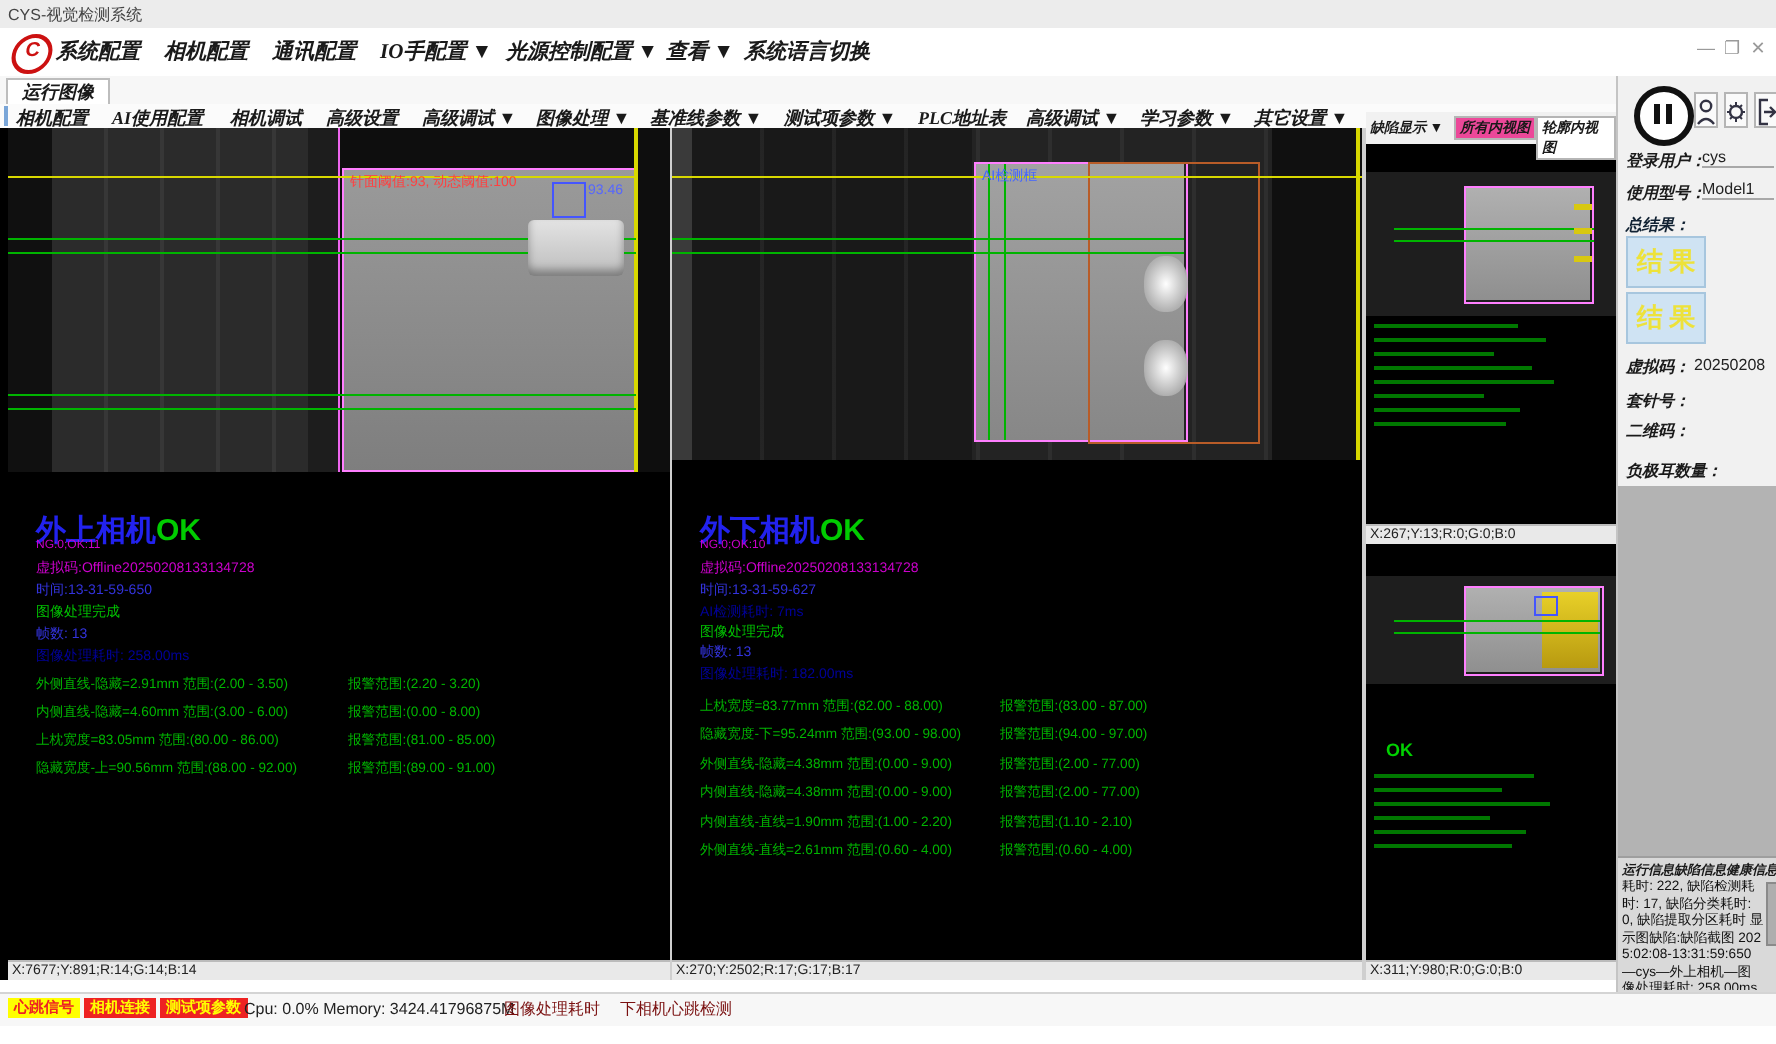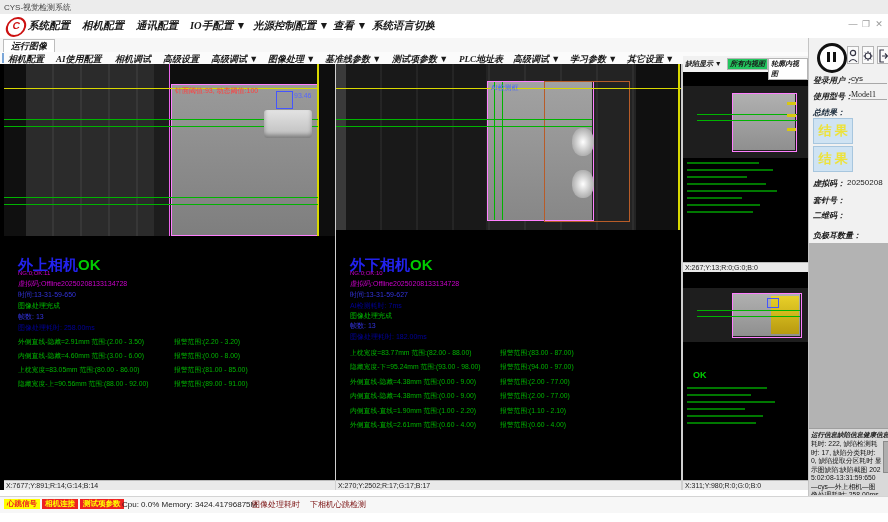--- a/index.html
+++ b/index.html
@@ -185,21 +185,21 @@
   <div class="abs meas" style="left:164px;top:342px;">报警范围:(1.10 - 2.10)</div>
   <div class="abs meas" style="left:14px;top:356px;">外侧直线-直线=2.61mm 范围:(0.60 - 4.00)</div>
   <div class="abs meas" style="left:164px;top:356px;">报警范围:(0.60 - 4.00)</div>
   <div class="abs coordbar">X:270;Y:2502;R:17;G:17;B:17</div>
 </div>
 
 <div class="abs divider" style="left:681px;width:2px;"></div>
 
 <div class="abs" style="left:683px;top:56px;width:125px;height:16px;background:#f1f1f1;z-index:3;">
   <span class="abs ui" style="left:2px;top:3px;font-size:7px;">缺陷显示 ▼</span>
-  <span class="abs ui" style="left:44px;top:2px;font-size:7px;border:1px solid #b5b5b5;background:#22c55e;padding:0 2px;">所有内视图</span>
+  <span class="abs ui" style="left:44px;top:2px;font-size:7px;border:1px solid #b5b5b5;background:#ec4899;padding:0 2px;">所有内视图</span>
   <span class="abs ui" style="left:85px;top:2px;font-size:7px;border:1px solid #b5b5b5;background:#fff;padding:0 2px;">轮廓内视图</span>
 </div>
 
 <div class="abs" style="left:683px;top:72px;width:125px;height:200px;background:#000;overflow:hidden;">
   <div class="abs" style="left:0;top:14px;width:125px;height:72px;background:#1e1e1e;"></div>
   <div class="abs" style="left:50px;top:22px;width:62px;height:56px;background:linear-gradient(180deg,#b0b0b0,#8f8f8f);"></div>
   <div class="abs pinkbox" style="left:49px;top:21px;width:63px;height:57px;"></div>
   <div class="abs gline" style="left:14px;top:42px;width:100px;"></div>
   <div class="abs gline" style="left:14px;top:48px;width:100px;"></div>
   <div class="abs" style="left:104px;top:30px;width:9px;height:3px;background:#d8c810;"></div>
@@ -253,21 +253,21 @@
   </div>
   <div class="abs sbtn" style="left:68px;">
     <svg width="10" height="16" viewBox="0 0 10 16" style="margin:1px auto 0;">
       <path d="M6 2 H2 V14 H6" fill="none" stroke="#334" stroke-width="1.2"></path>
       <path d="M4 8 H9 M7 5.5 L9.5 8 L7 10.5" fill="none" stroke="#334" stroke-width="1.2"></path>
     </svg>
   </div>
   <span class="abs ui rlabel" style="left:4px;top:37px;">登录用户：</span>
   <span class="abs rvalue" style="left:42px;top:36px;">cys</span>
   <span class="abs ui rlabel" style="left:4px;top:53px;">使用型号：</span>
-  <span class="abs rvalue" style="left:42px;top:52px;font-family:Liberation Serif, serif;">Model1</span>
+  <span class="abs rvalue" style="left:42px;top:52px;">Model1</span>
   <span class="abs ui rlabel" style="left:4px;top:69px;color:#123;">总结果：</span>
   <div class="abs resultbox" style="top:80px;">结 果</div>
   <div class="abs resultbox" style="top:108px;">结 果</div>
   <span class="abs ui rlabel" style="left:4px;top:140px;">虚拟码：</span>
   <span class="abs rlabel" style="left:38px;top:140px;font-style:normal;color:#222;">20250208</span>
   <span class="abs ui rlabel" style="left:4px;top:157px;">套针号：</span>
   <span class="abs ui rlabel" style="left:4px;top:172px;">二维码：</span>
   <span class="abs ui rlabel" style="left:4px;top:192px;">负极耳数量：</span>
   <div class="abs grayblock"></div>
   <div class="abs infobox">

